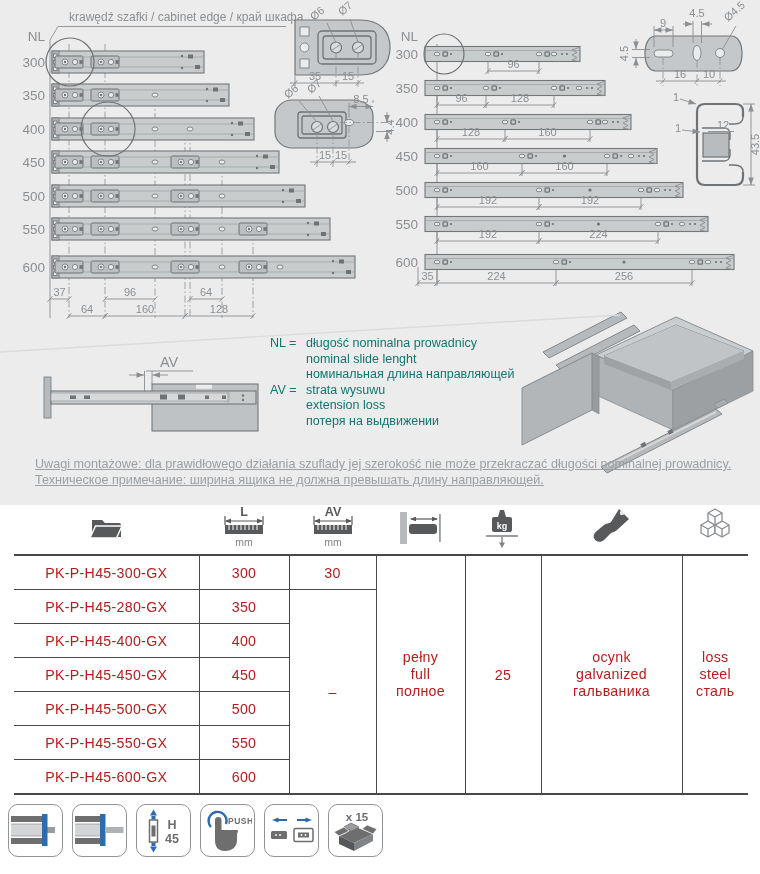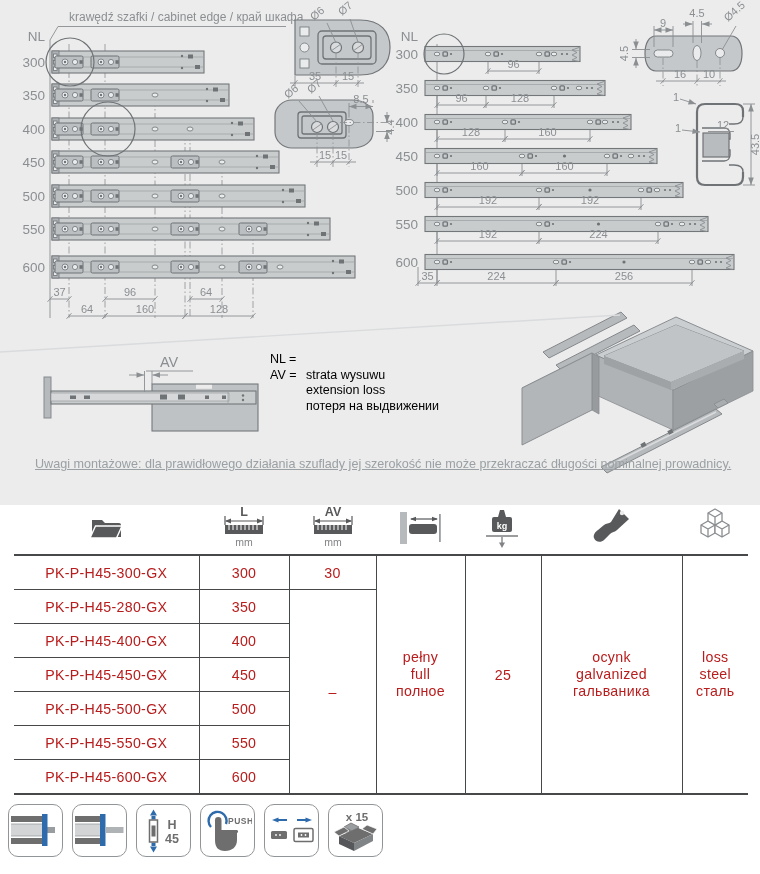--- a/index.html
+++ b/index.html
@@ -28,21 +28,21 @@
   .profile{fill:none;stroke:#6f7376;stroke-width:2.2;}
   .profile2{fill:none;stroke:#6f7376;stroke-width:1.4;}
   .innerblock{fill:#b9bcbe;stroke:#6f7376;stroke-width:1.2;}
   .iso-light{fill:#cbced0;stroke:#8a8e91;stroke-width:1;}
   .iso-floor{fill:#c1c4c6;stroke:none;}
   .iso-mid{fill:#b0b3b6;stroke:#8a8e91;stroke-width:0.8;}
   .iso-dark{fill:#9da0a3;stroke:#8a8e91;stroke-width:0.8;}
   .iso-rail{fill:#b7babc;stroke:#85898c;stroke-width:1;}
 
   
-  .legend{position:absolute;left:270px;top:352px;font-size:12.5px;color:#000000;line-height:15.6px;}
+  .legend{position:absolute;left:270px;top:336px;font-size:12.5px;color:#0f766e;line-height:15.6px;}
   .legend-row{display:flex;margin-bottom:0;}
   .legend .term{width:36px;flex:0 0 36px;}
   .legend .lines span{display:block;}
   .note{position:absolute;left:35px;top:456px;font-size:12.6px;color:#9aa0a4;line-height:16px;}
   .note div{white-space:nowrap;text-decoration:underline;}
 
   
   .thead{display:grid;grid-template-columns:185px 90px 87px 89px 76px 141px 66px;
          margin-left:14px;width:734px;height:49px;align-items:center;justify-items:center;}
   .spec-table{border-collapse:collapse;table-layout:fixed;width:734px;margin-left:14px;
@@ -693,34 +693,40 @@
         <polygon points="714,404 724,399 728,403 718,408" fill="#aaadb0" stroke="#85898c" stroke-width="0.8"></polygon>
         <rect class="holed" x="641" y="443" width="5" height="4" transform="rotate(-27 643 445)"></rect>
         <rect class="holed" x="668" y="430" width="5" height="4" transform="rotate(-27 670 432)"></rect>
       </g>
     </svg>
 
     
     <div class="legend">
       <div class="legend-row">
         <span class="term">NL =</span>
+        <span class="lines">
+          <span>długość nominalna prowadnicy</span>
+          <span>nominal slide lenght</span>
+          <span>номинальная длина направляющей</span>
+        </span>
       </div>
       <div class="legend-row">
         <span class="term">AV =</span>
         <span class="lines">
           <span>strata wysuwu</span>
           <span>extension loss</span>
           <span>потеря на выдвижении</span>
         </span>
       </div>
     </div>
 
     
     <div class="note">
       <div>Uwagi montażowe: dla prawidłowego działania szuflady jej szerokość nie może przekraczać długości nominalnej prowadnicy.</div>
+      <div>Техническое примечание: ширина ящика не должна превышать длину направляющей.</div>
     </div>
   </div>
 
   <div class="bottom">
 
     <div class="thead">
       <div>
         <svg width="38" height="30" viewBox="0 0 38 30">
           <path d="M4,7 h10 l3,3 h14 a2,2 0 0 1 2,2 v12 h-29 z" fill="#58595b"></path>
           <polygon points="2,25 7.5,13 34,13 28.5,25" fill="#58595b" stroke="#ffffff" stroke-width="1.4"></polygon>

